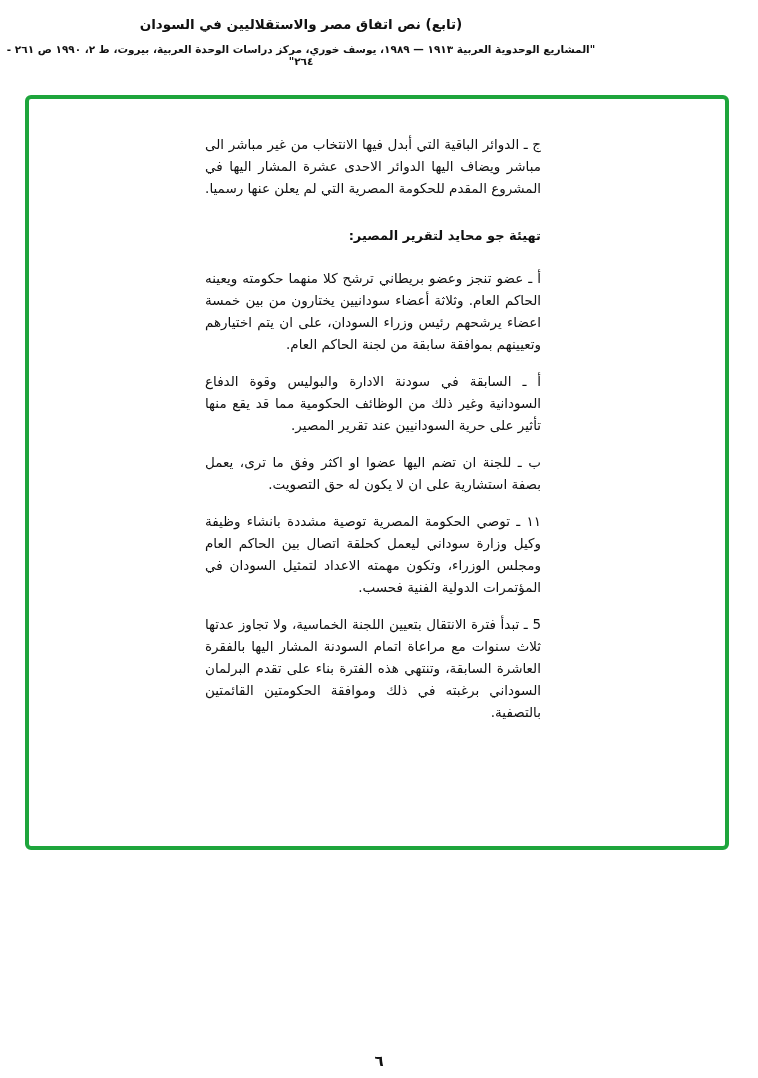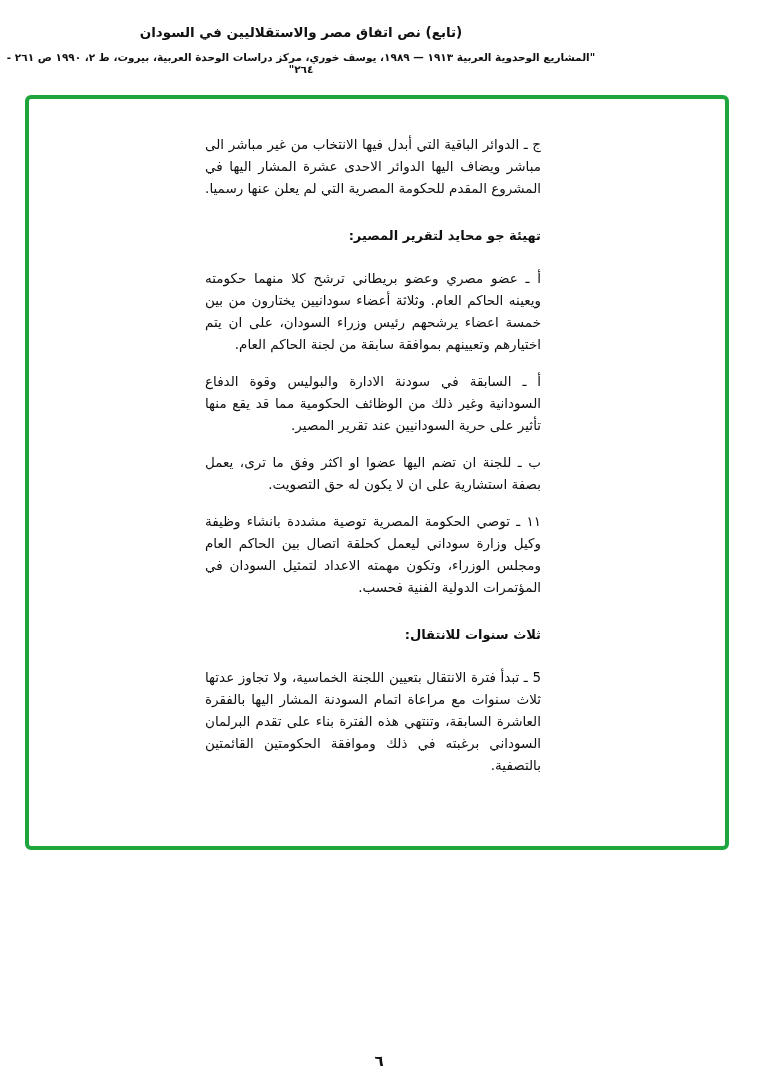--- a/index.html
+++ b/index.html
@@ -13,21 +13,21 @@
   }
   .page {
     position: relative;
     width: 758px;
     height: 1078px;
     background: #ffffff;
     color: #111111;
   }
   .page-header {
     position: absolute;
-    top: 24px;
+    top: 16px;
     left: 0;
     width: 602px;
     text-align: center;
     direction: rtl;
   }
   .header-line1 {
     font-size: 13.5px;
     font-weight: bold;
     letter-spacing: 0.2px;
   }
@@ -87,24 +87,23 @@
 
   <div class="page-header">
     <div class="header-line1">(تابع) نص اتفاق مصر والاستقلاليين في السودان</div>
     <div class="header-line2">"المشاريع الوحدوية العربية ١٩١٣ — ١٩٨٩، يوسف خوري، مركز دراسات الوحدة العربية، بيروت، ط ٢، ١٩٩٠ ص ٢٦١ - ٢٦٤"</div>
   </div>
 
   <div class="frame">
     <div class="text-column">
         <p class="body">ج ـ الدوائر الباقية التي أبدل فيها الانتخاب من غير مباشر الى مباشر ويضاف اليها الدوائر الاحدى عشرة المشار اليها في المشروع المقدم للحكومة المصرية التي لم يعلن عنها رسميا.</p>
         <p class="heading">تهيئة جو محايد لتقرير المصير:</p>
-        <p class="body">أ ـ عضو مصري وعضو بريطاني ترشح كلا منهما حكومته ويعينه الحاكم العام. وثلاثة أعضاء سودانيين يختارون من بين خمسة اعضاء يرشحهم رئيس وزراء السودان، على ان يتم اختيارهم وتعيينهم بموافقة سابقة من لجنة الحاكم العام.</p>
+        <p class="body">أ ـ عضو تنجز وعضو بريطاني ترشح كلا منهما حكومته ويعينه الحاكم العام. وثلاثة أعضاء سودانيين يختارون من بين خمسة اعضاء يرشحهم رئيس وزراء السودان، على ان يتم اختيارهم وتعيينهم بموافقة سابقة من لجنة الحاكم العام.</p>
         <p class="body">أ ـ السابقة في سودنة الادارة والبوليس وقوة الدفاع السودانية وغير ذلك من الوظائف الحكومية مما قد يقع منها تأثير على حرية السودانيين عند تقرير المصير.</p>
         <p class="body">ب ـ للجنة ان تضم اليها عضوا او اكثر وفق ما ترى، يعمل بصفة استشارية على ان لا يكون له حق التصويت.</p>
         <p class="body">١١ ـ توصي الحكومة المصرية توصية مشددة بانشاء وظيفة وكيل وزارة سوداني ليعمل كحلقة اتصال بين الحاكم العام ومجلس الوزراء، وتكون مهمته الاعداد لتمثيل السودان في المؤتمرات الدولية الفنية فحسب.</p>
-        <p class="heading">ثلاث سنوات للانتقال:</p>
         <p class="body">5 ـ تبدأ فترة الانتقال بتعيين اللجنة الخماسية، ولا تجاوز عدتها ثلاث سنوات مع مراعاة اتمام السودنة المشار اليها بالفقرة العاشرة السابقة، وتنتهي هذه الفترة بناء على تقدم البرلمان السوداني برغبته في ذلك وموافقة الحكومتين القائمتين بالتصفية.</p>
       </div>
   </div>
 
   <div class="page-number">٦</div>
 
 </div>
 
 </body></html>

